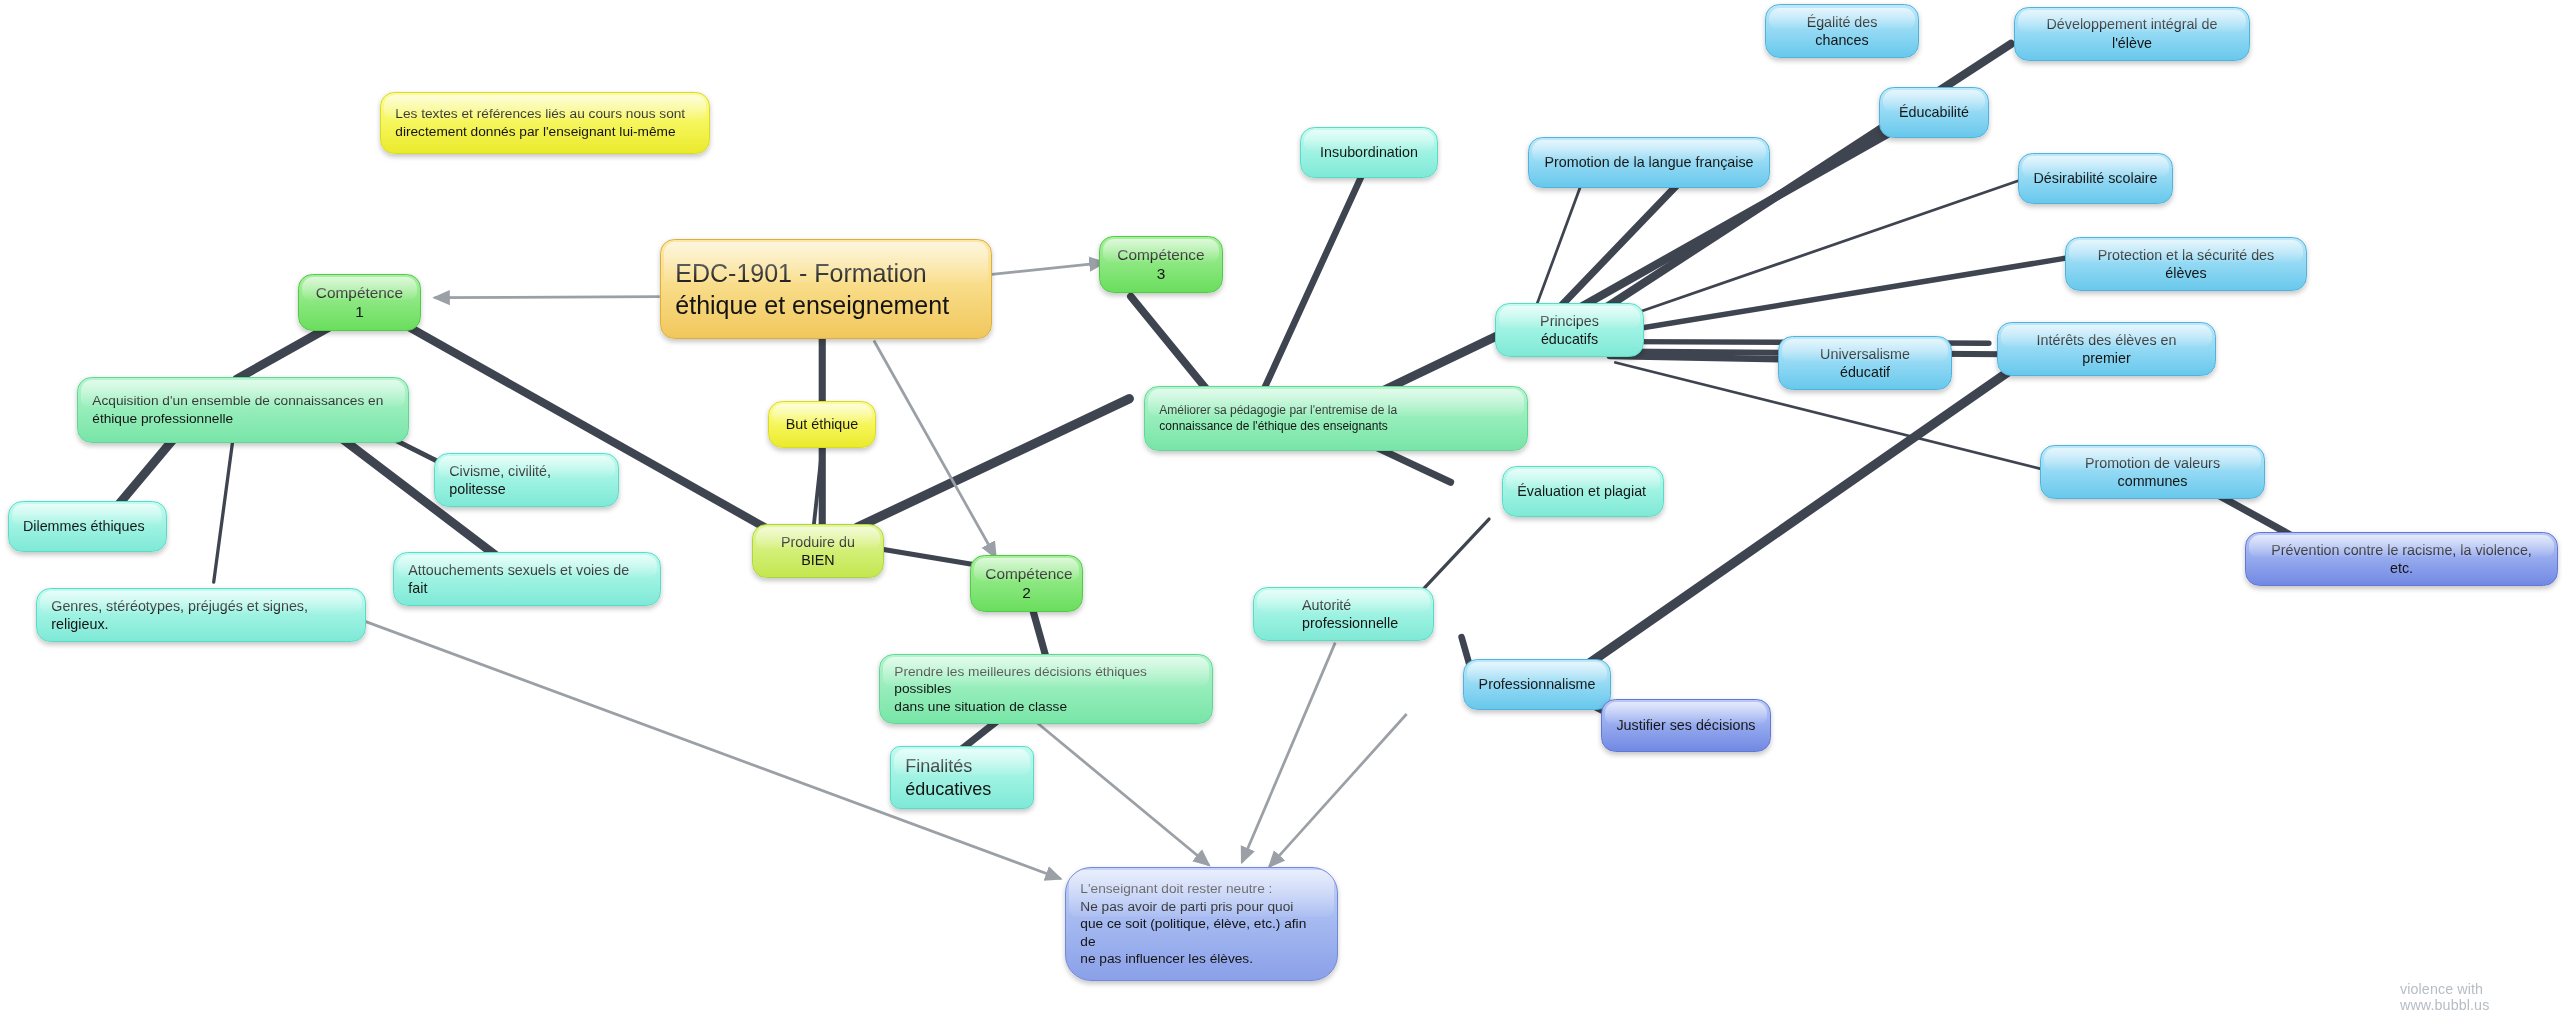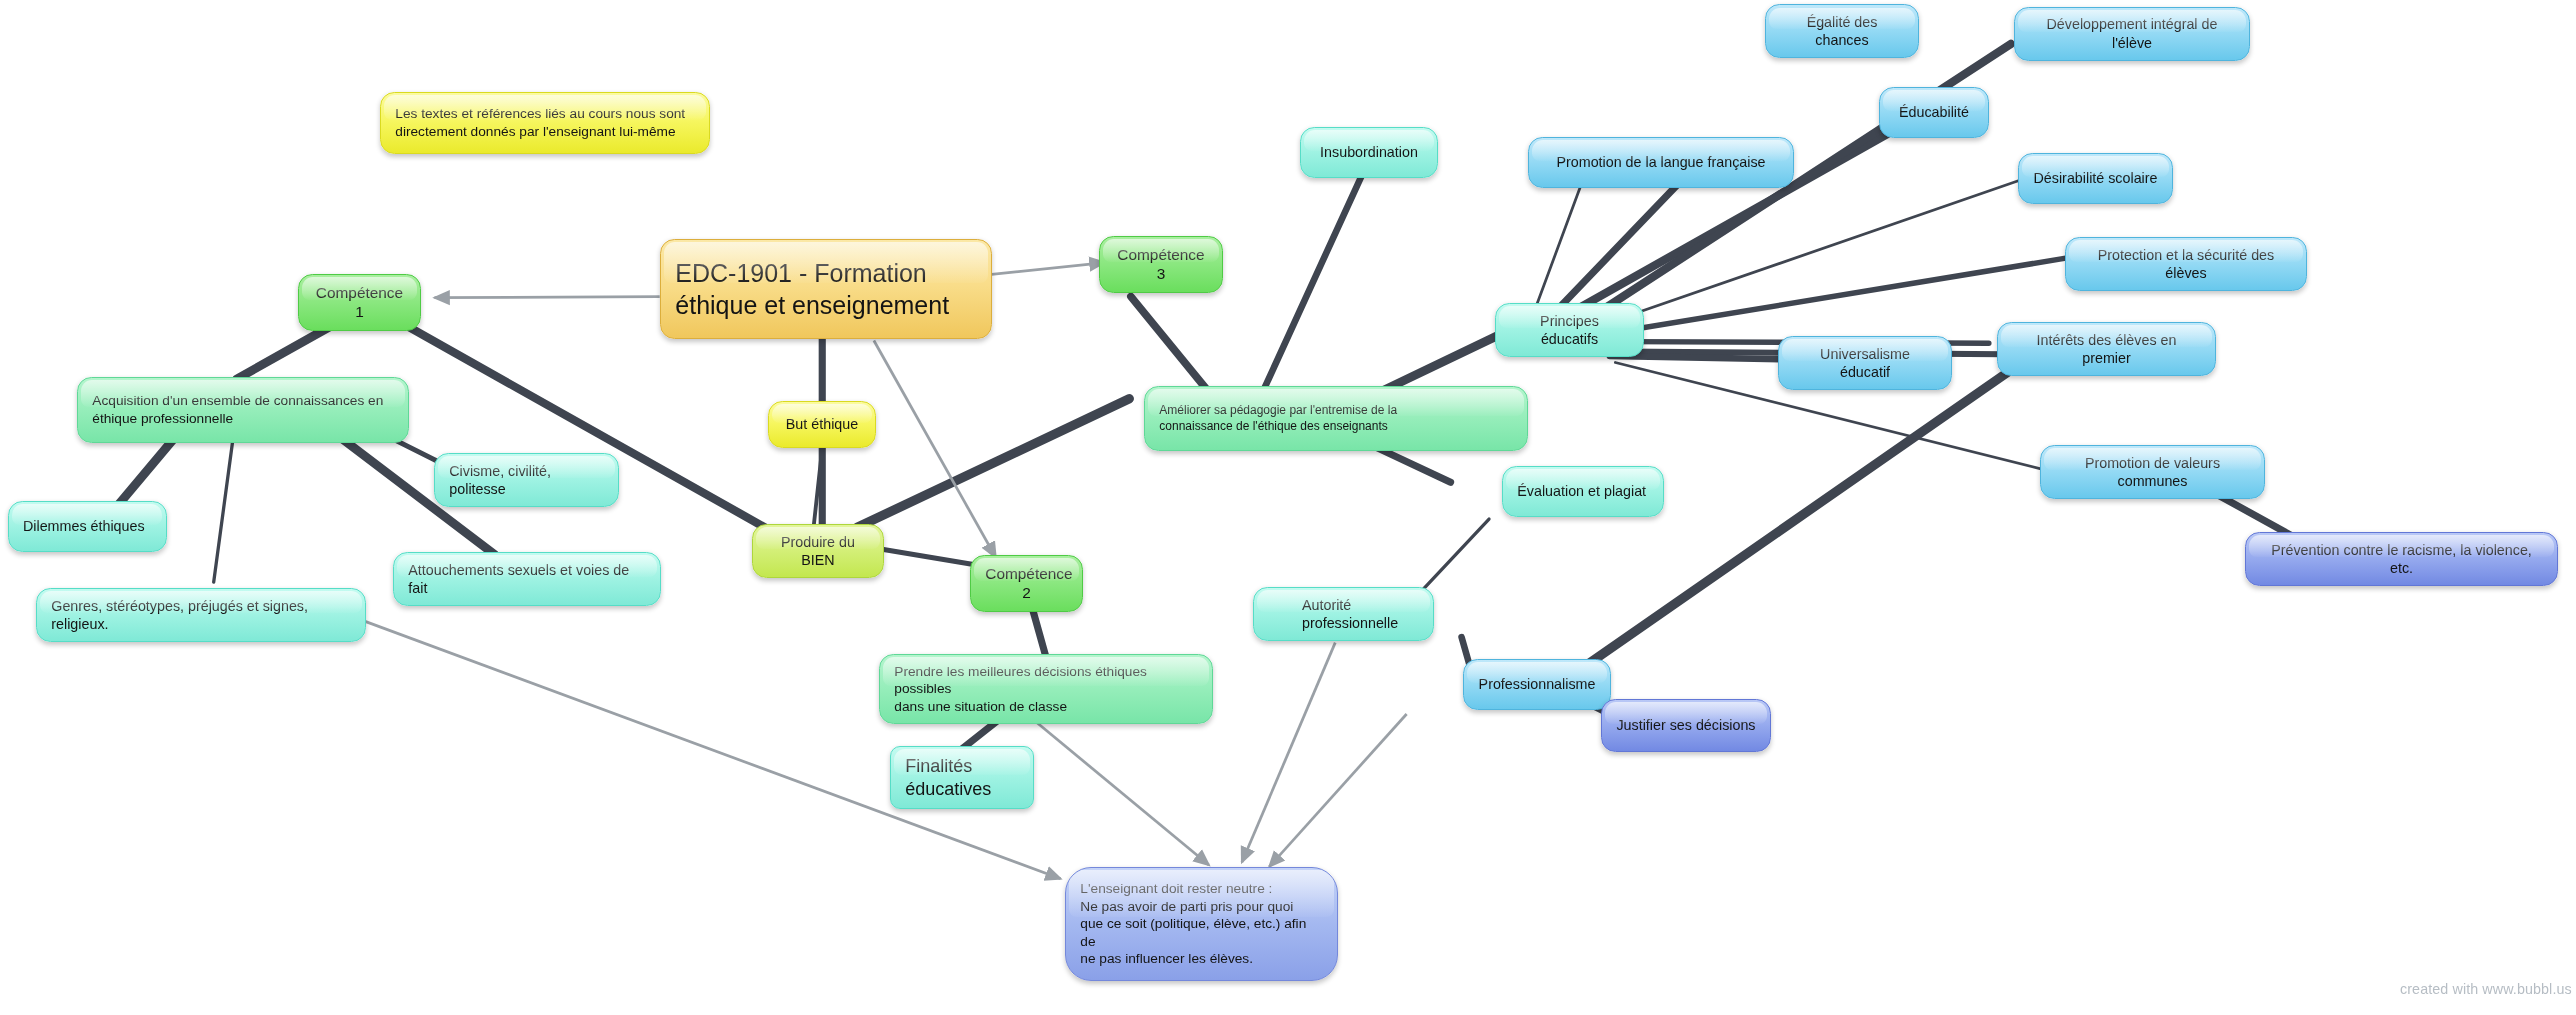--- a/index.html
+++ b/index.html
@@ -264,21 +264,21 @@
   </div>
 
   <div class="node p-blue gloss" style="left:2014px; top:6.6px; width:236px; min-height:51px; font-size:14.3px; justify-content:center;">
     <span class="label" style="text-align:center;">Développement intégral de l'élève</span>
   </div>
 
   <div class="node p-blue gloss" style="left:1879px; top:87px; width:110px; min-height:51px; font-size:14.3px; justify-content:center;">
     <span class="label" style="text-align:center;">Éducabilité</span>
   </div>
 
-  <div class="node p-blue gloss" style="left:1528px; top:137px; width:266px; min-height:51px; font-size:14.3px; justify-content:center;">
+  <div class="node p-blue gloss" style="left:1528px; top:137px; width:242px; min-height:51px; font-size:14.3px; justify-content:center;">
     <span class="label" style="text-align:center;">Promotion de la langue française</span>
   </div>
 
   <div class="node p-blue gloss" style="left:2018px; top:153px; width:155px; min-height:51px; font-size:14.3px; justify-content:center;">
     <span class="label" style="text-align:center;">Désirabilité scolaire</span>
   </div>
 
   <div class="node p-blue gloss" style="left:2065px; top:237px; width:242px; min-height:51px; font-size:14.3px; justify-content:center;">
     <span class="label" style="text-align:center;">Protection et la sécurité des élèves</span>
   </div>
@@ -299,16 +299,16 @@
     <span class="label" style="text-align:center;">Prévention contre le racisme, la violence, etc.</span>
   </div>
 
   <div class="node p-periwinkle gloss" style="left:1065px; top:867px; width:273px; min-height:114px; font-size:13.7px;border-radius:26px;">
     <span class="label">L'enseignant doit rester neutre :
 Ne pas avoir de parti pris pour quoi
 que ce soit (politique, élève, etc.) afin de
 ne pas influencer les élèves.</span>
   </div>
 
-  <div class="watermark" style="left:2400px; top:981px;">created with www.bubbl.us</div>
+  <div class="watermark" style="left:2400px; top:981px;">violence with www.bubbl.us</div>
 
 </div>
 
 
 </body></html>

